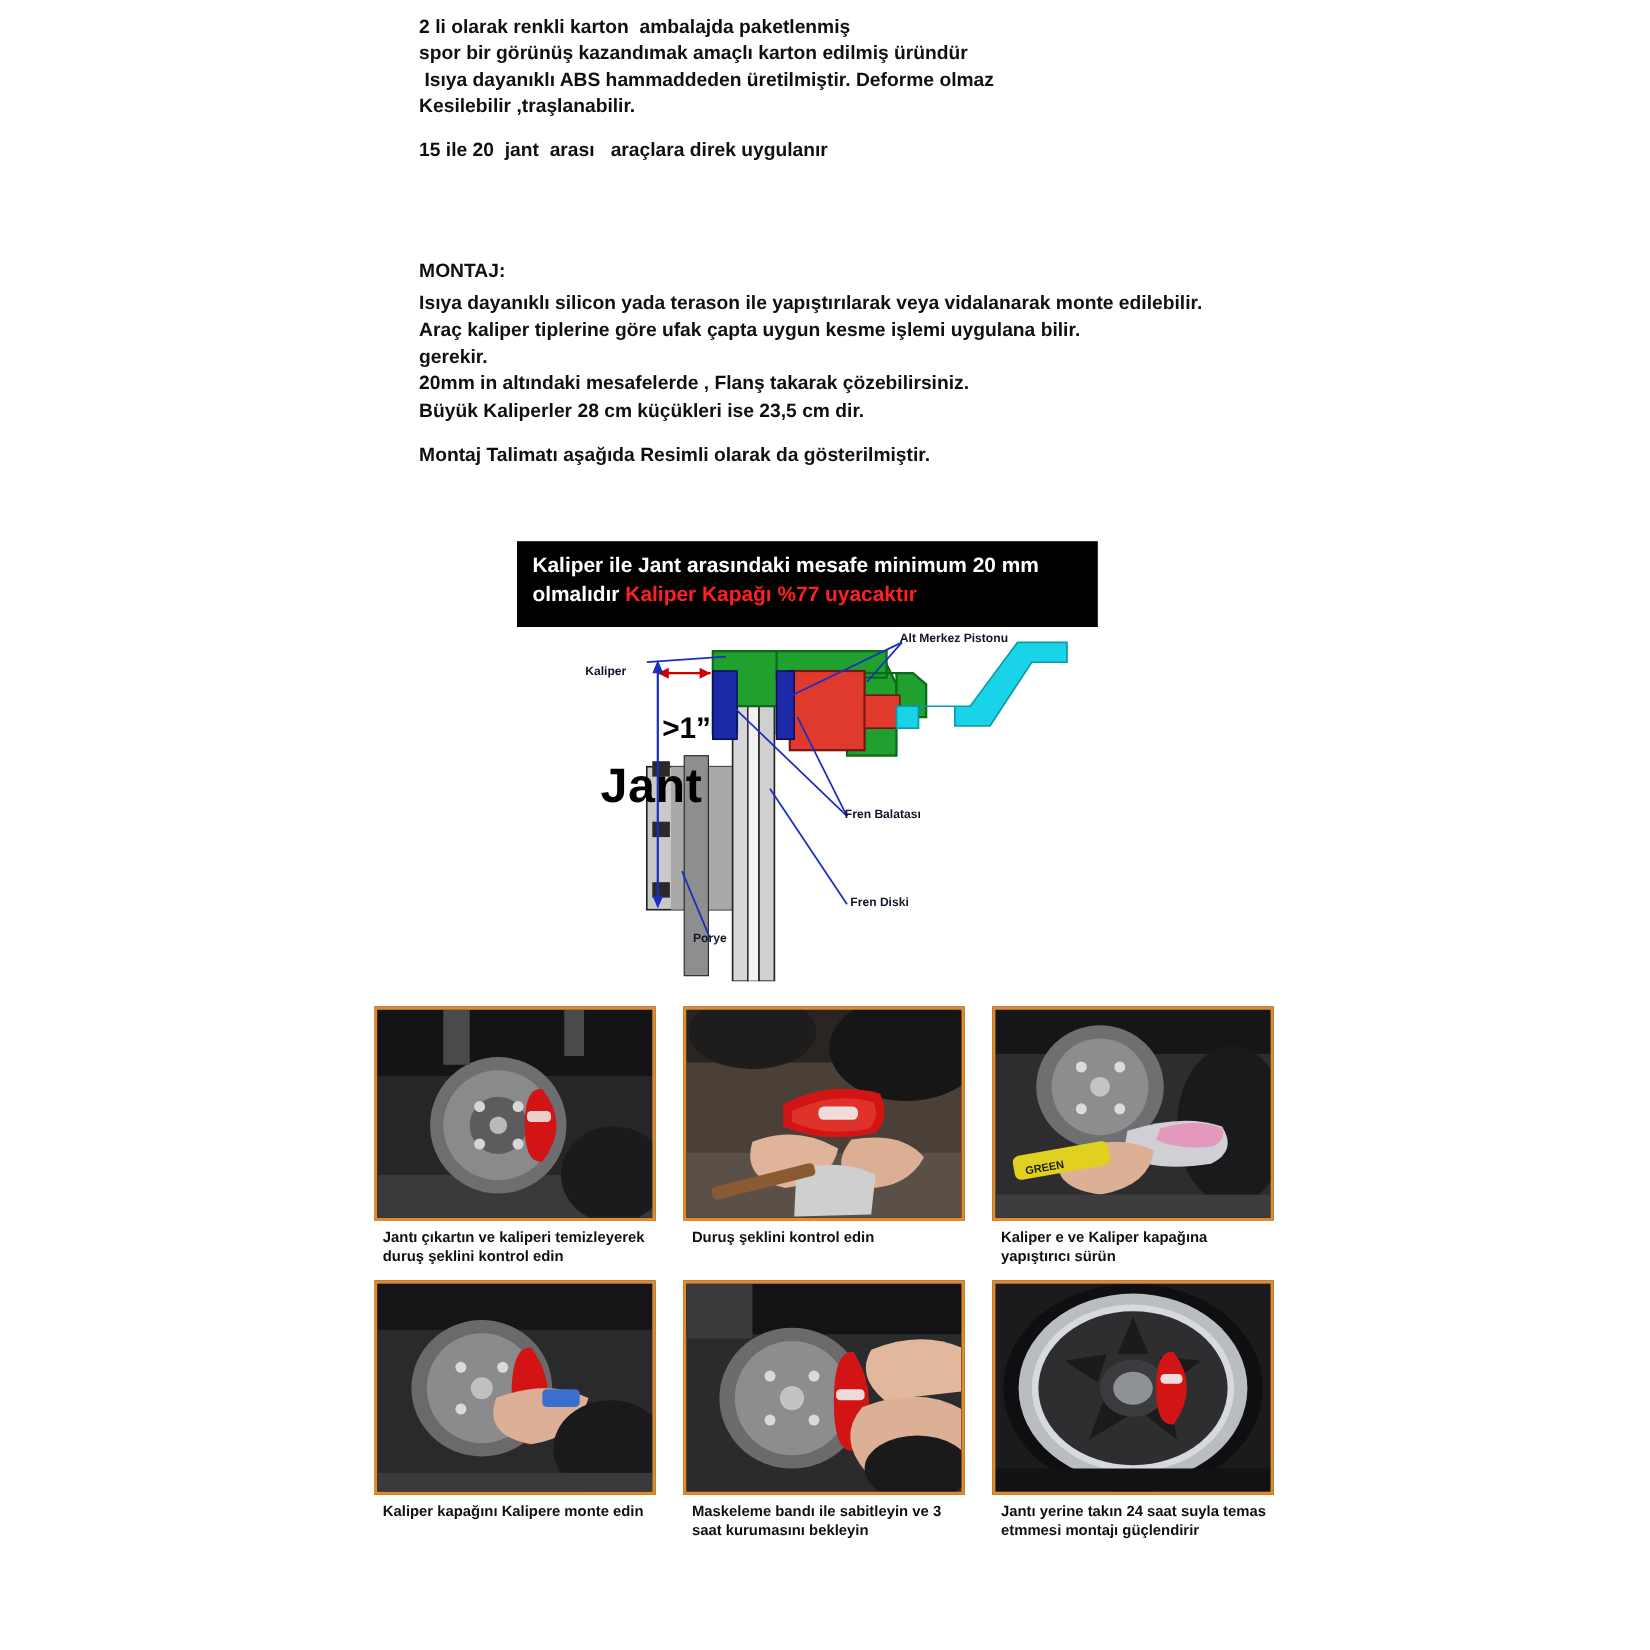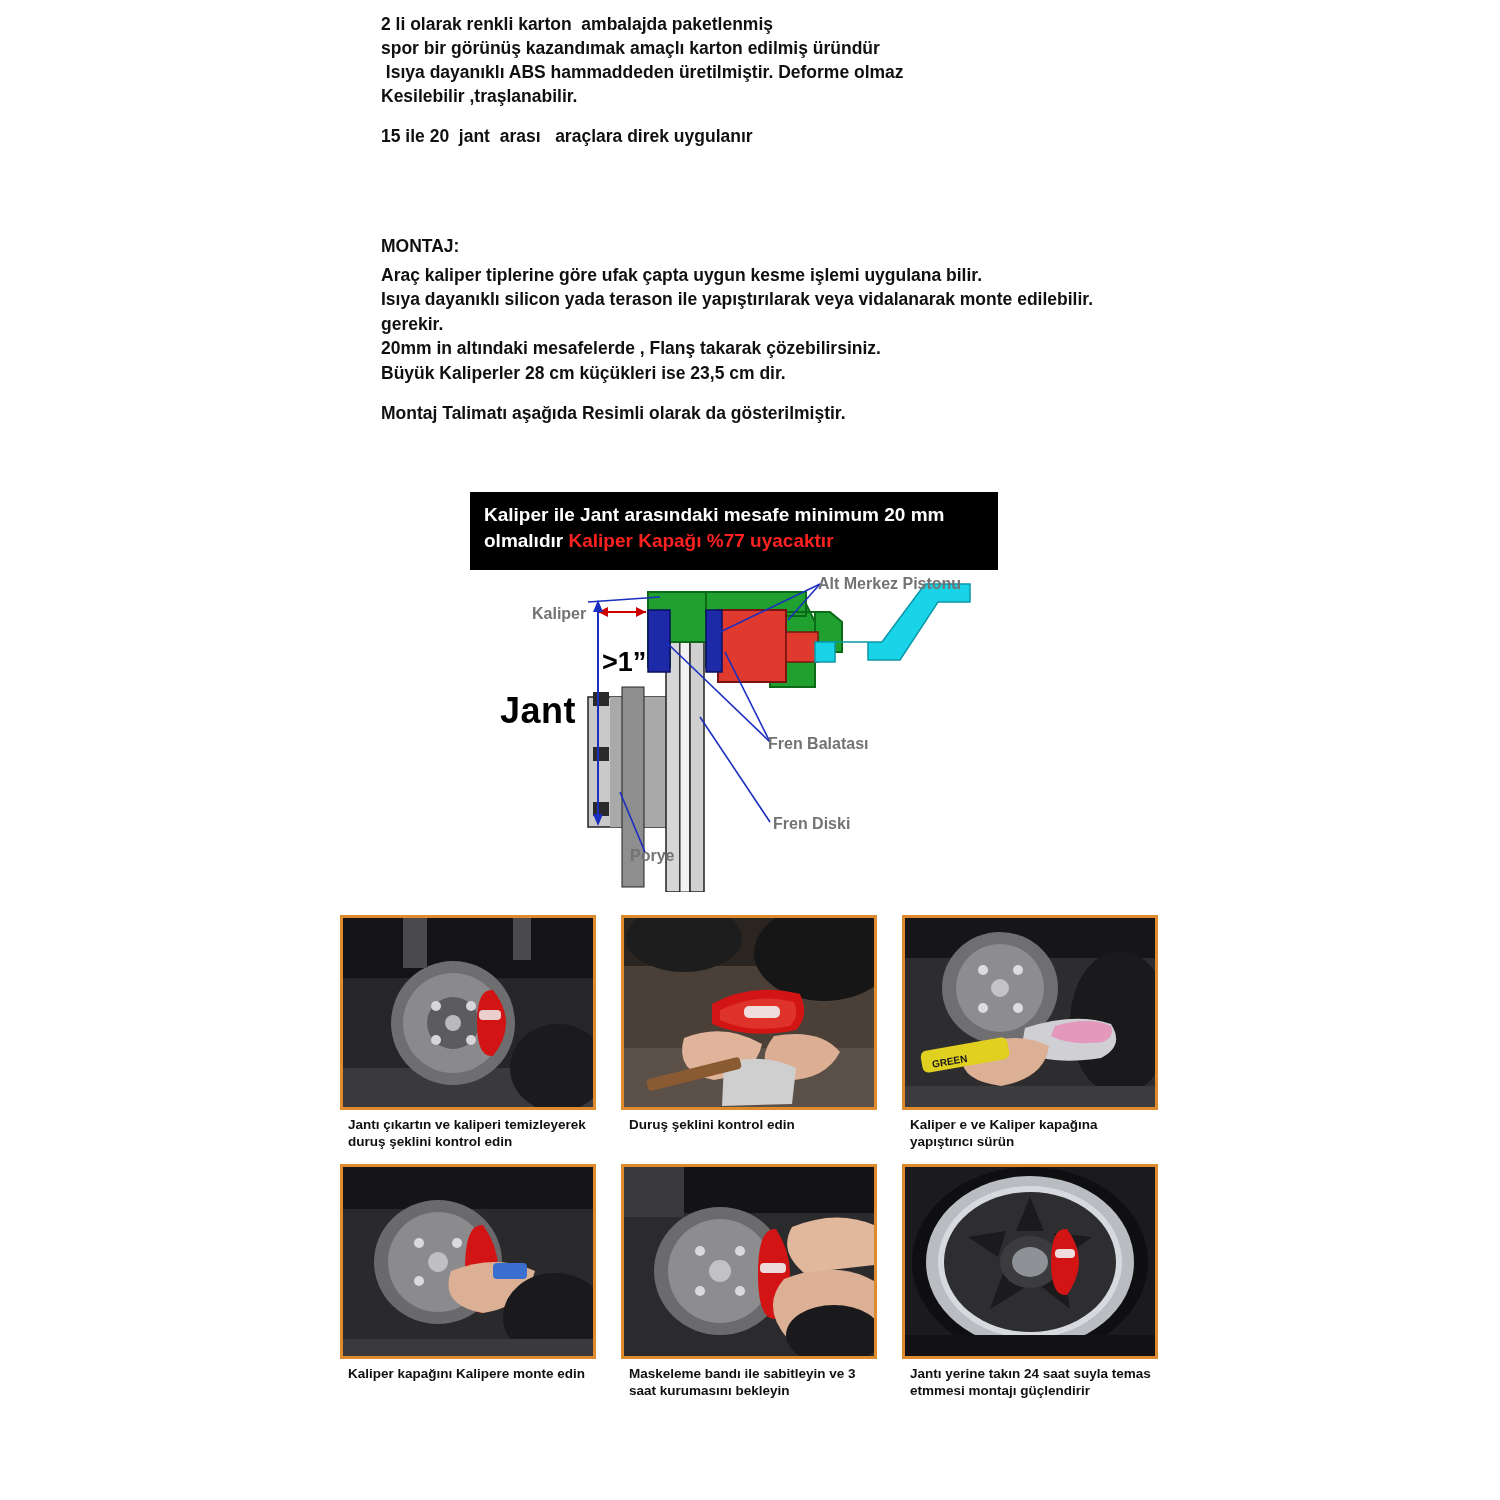--- a/index.html
+++ b/index.html
@@ -72,30 +72,31 @@
     line-height: 26px;
     padding: 10px 12px 0 14px;
     box-sizing: border-box;
   }
   .banner .red { color: #ff2020; }
 
   .diagram svg { position: absolute; left: 0; top: 0; }
 
   .dlabel {
     position: absolute;
-    font-size: 16px;
-    font-weight: bold;
-    color: #737373;
+    font-size: 11px;
+    font-weight: bold;
+    color: #0f172a;
     white-space: nowrap;
   }
   .jant-word {
     position: absolute;
-    font-size: 36px;
+    font-size: 44px;
     font-weight: bold;
     letter-spacing: 0.5px;
+    margin-left: 46px;
   }
   .gt1 {
     position: absolute;
     font-size: 27px;
     font-weight: bold;
   }
 
   
   .grid {
     position: absolute;
@@ -136,22 +137,22 @@
     <div class="line">2 li olarak renkli karton  ambalajda paketlenmiş</div>
     <div class="line">spor bir görünüş kazandımak amaçlı karton edilmiş üründür</div>
     <div class="line"> Isıya dayanıklı ABS hammaddeden üretilmiştir. Deforme olmaz</div>
     <div class="line">Kesilebilir ,traşlanabilir.</div>
     <div class="spacer"></div>
     <div class="line">15 ile 20  jant  arası   araçlara direk uygulanır</div>
   </div>
 
   <div class="montaj">
     <div class="title">MONTAJ:</div>
+    <div class="line">Isıya dayanıklı silicon yada terason ile yapıştırılarak veya  vidalanarak monte edilebilir.</div>
     <div class="line">Araç kaliper tiplerine göre ufak çapta uygun kesme işlemi uygulana bilir.</div>
-    <div class="line">Isıya dayanıklı silicon yada terason ile yapıştırılarak veya  vidalanarak monte edilebilir.</div>
     <div class="line">gerekir.</div>
     <div class="line">20mm in altındaki mesafelerde , Flanş takarak çözebilirsiniz.</div>
     <div class="line">Büyük Kaliperler 28 cm küçükleri ise 23,5 cm dir.</div>
     <div class="spacer"></div>
     <div class="line">Montaj Talimatı aşağıda Resimli olarak da gösterilmiştir.</div>
   </div>
 
   <div class="diagram">
 
     <div class="banner">

